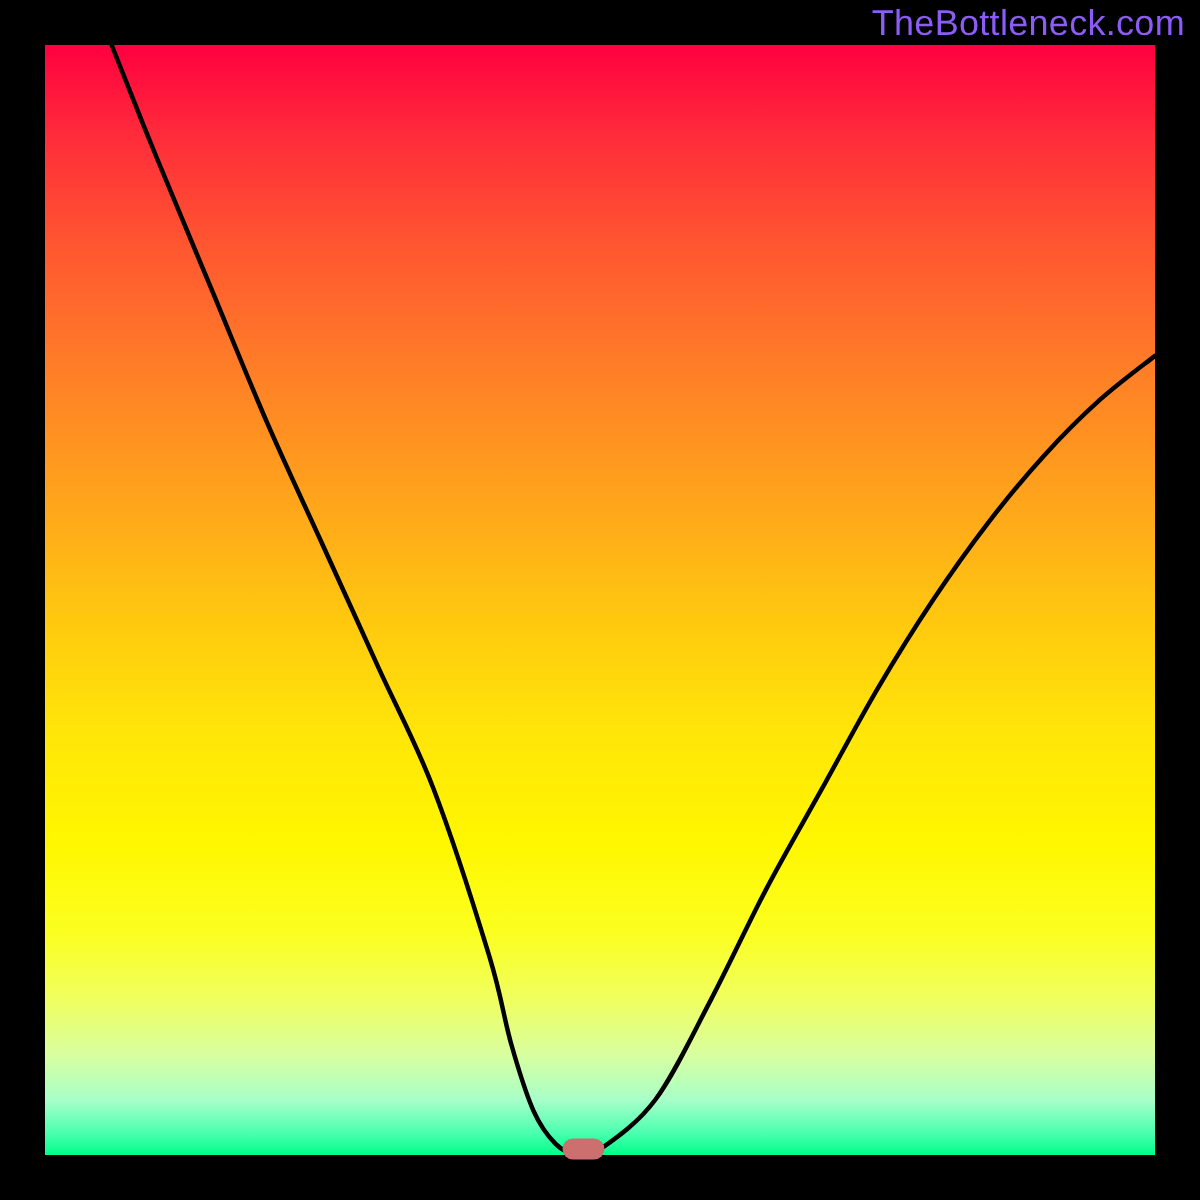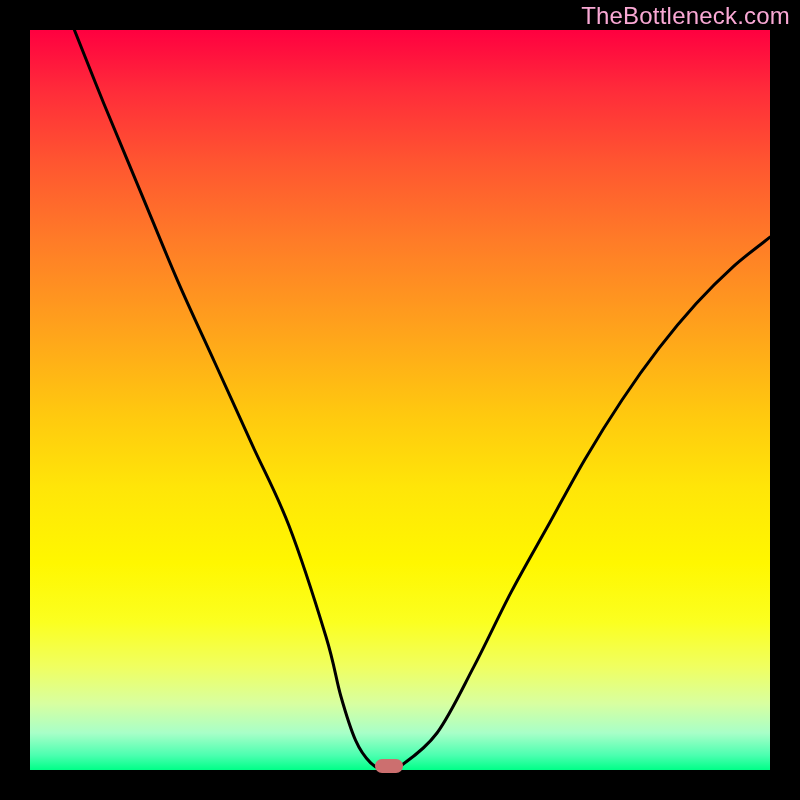--- a/index.html
+++ b/index.html
@@ -8,21 +8,21 @@
     height: 800px;
     background: #000;
     position: relative;
     overflow: hidden;
     font-family: Arial, Helvetica, sans-serif;
   }
   .watermark {
     position: absolute;
     top: 2px;
     right: 10px;
-    color: #f9a8d4;
+    color: #8b5cf6;
     font-size: 24px;
     font-weight: 400;
     z-index: 10;
     letter-spacing: 0.2px;
   }
   .plot-area {
     position: absolute;
     left: 30px;
     top: 30px;
     width: 740px;

